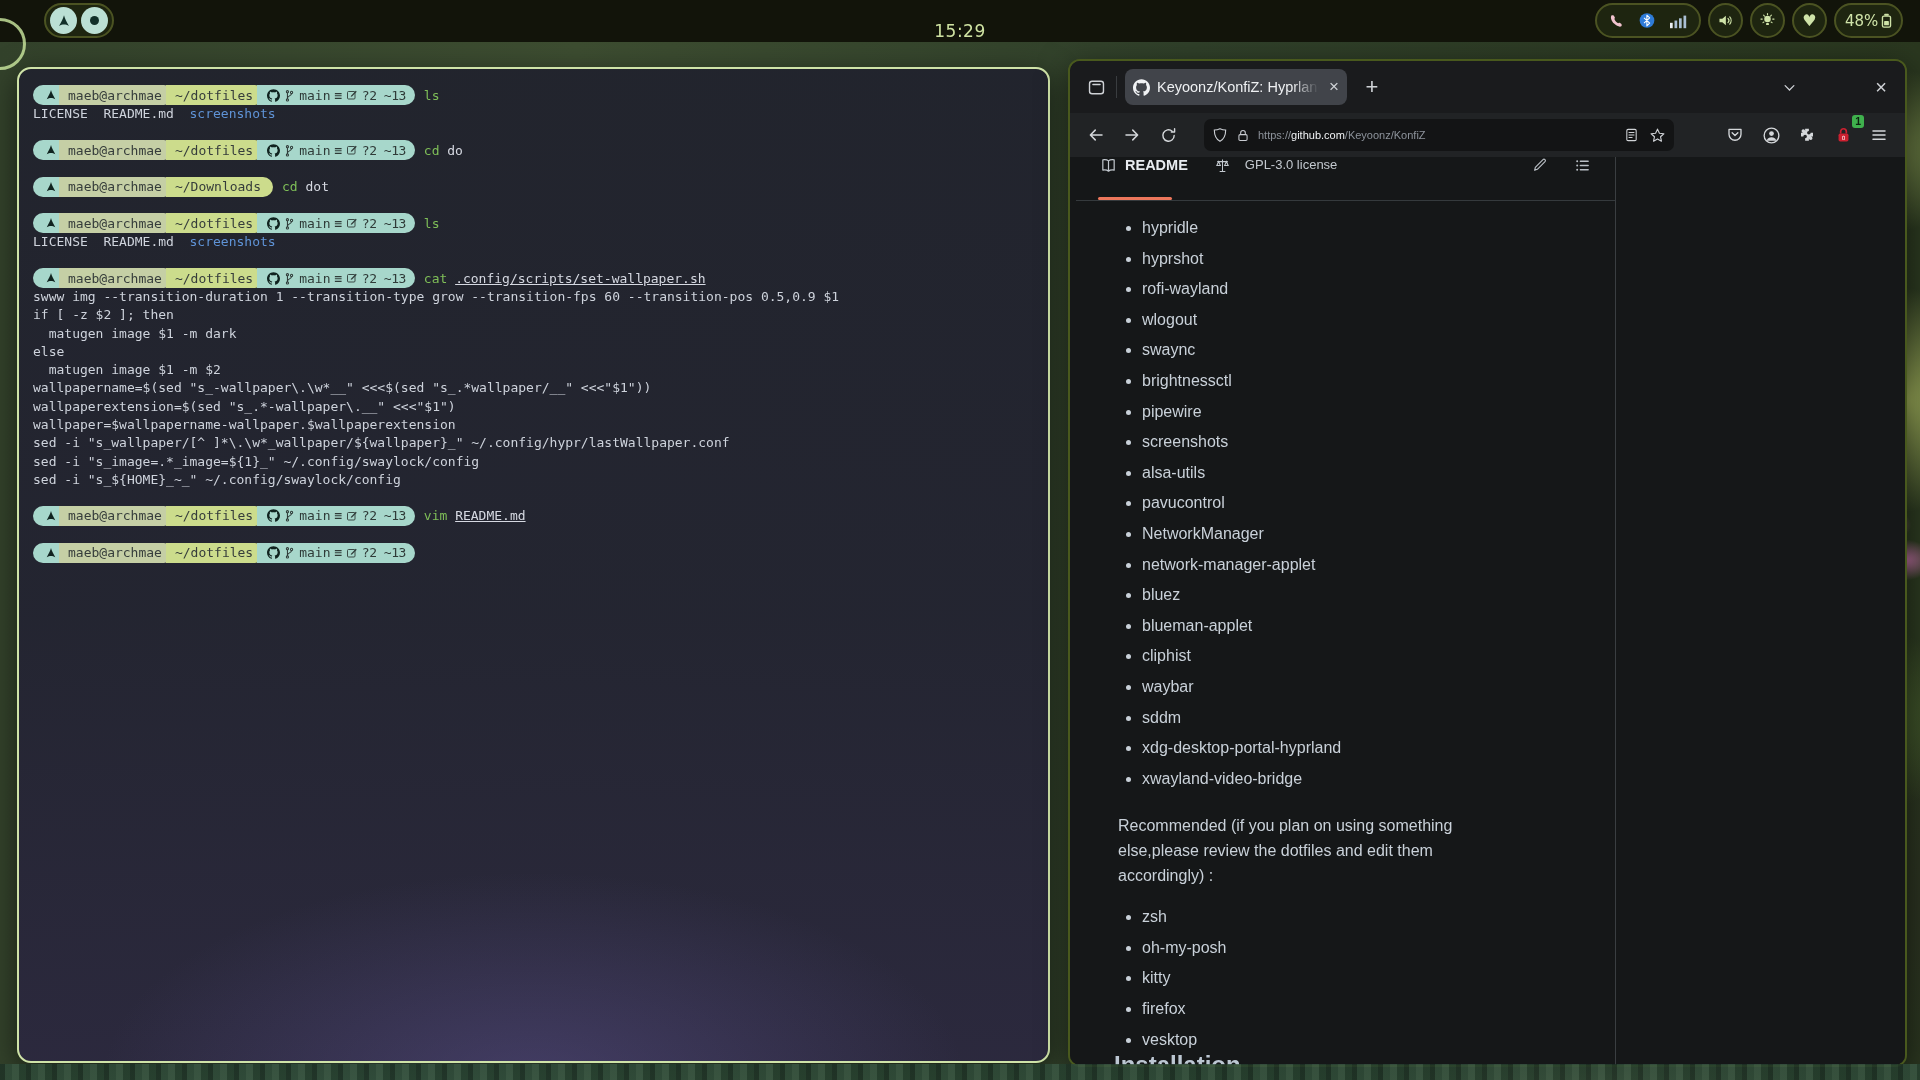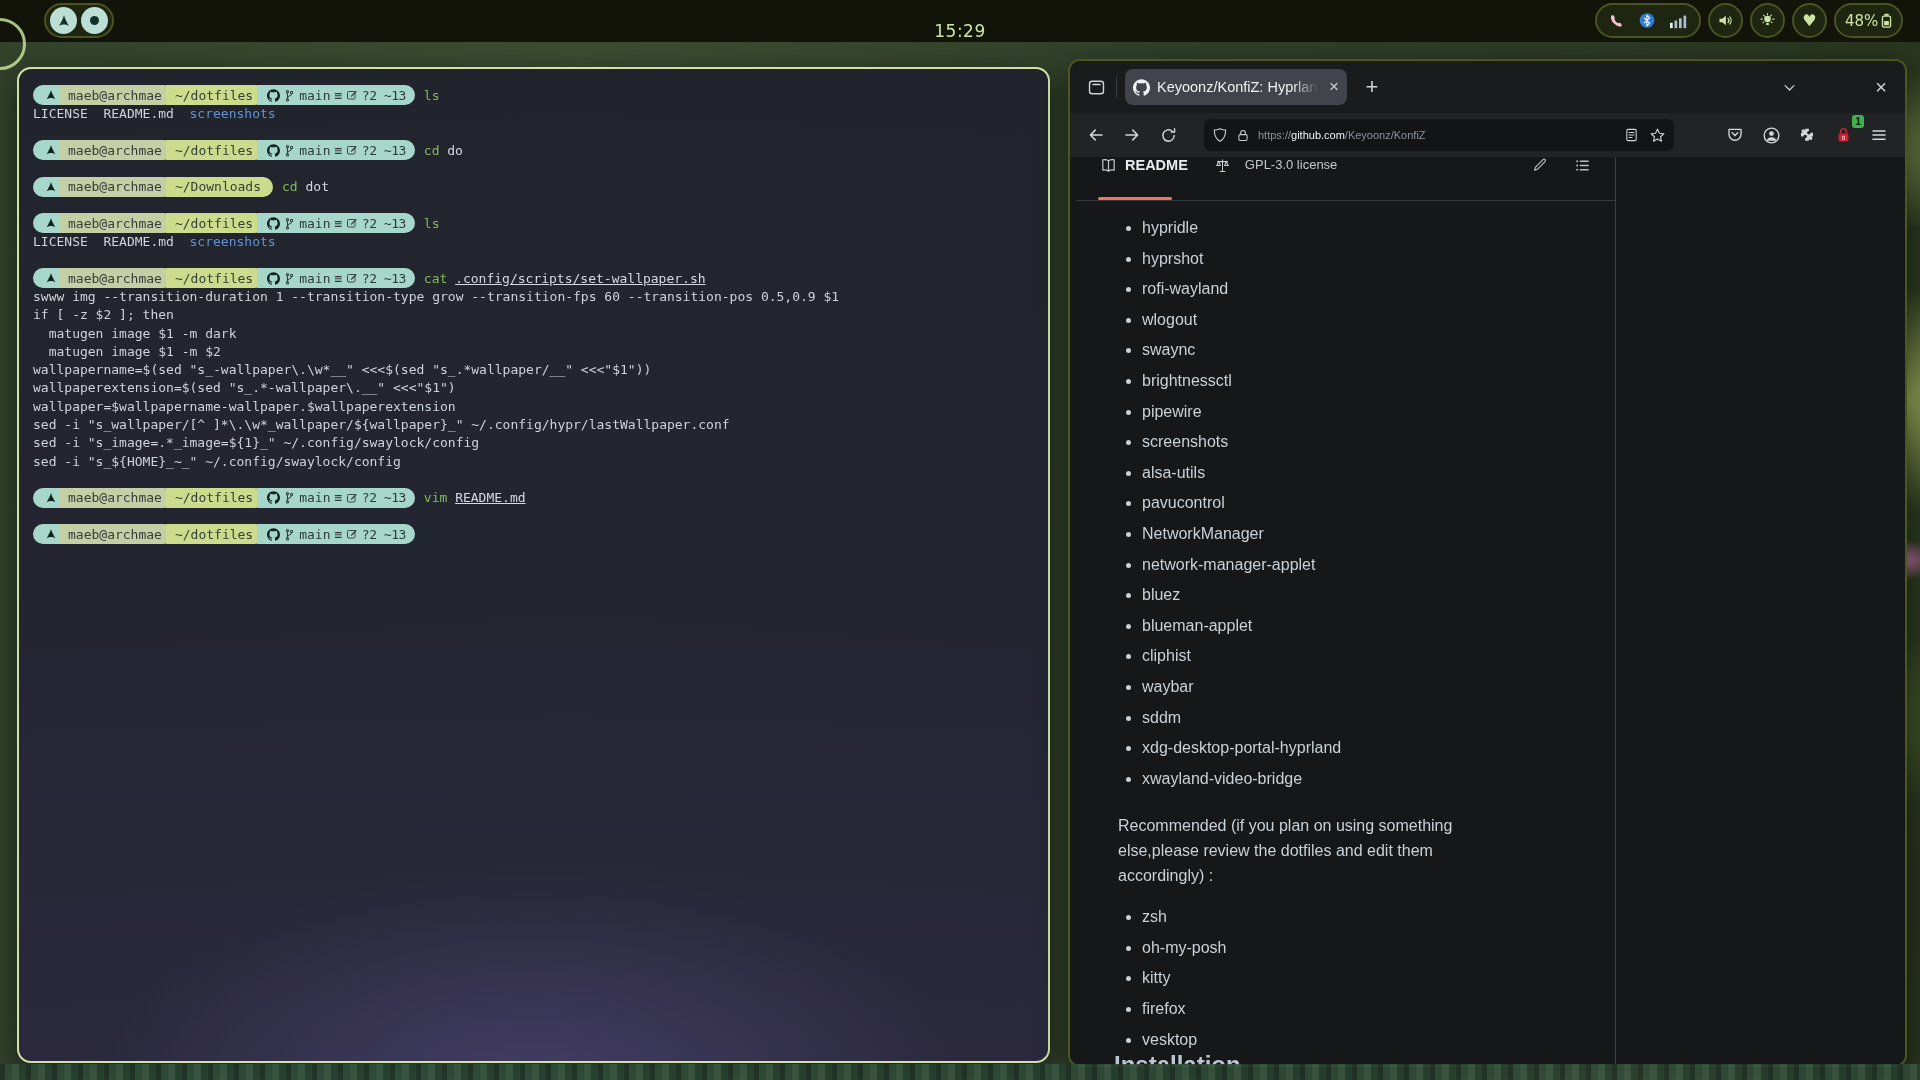--- a/index.html
+++ b/index.html
@@ -245,20 +245,21 @@
                 <circle cx="11" cy="4.5" r="1.6"></circle>
                 <circle cx="5" cy="15.5" r="1.6"></circle>
               </g>
             </svg><span>main</span><span class="gs">≡</span><svg width="12" height="12" viewBox="0 0 24 24">
               <rect x="3" y="5" width="15" height="15" rx="2" fill="none" stroke="#2f3b38" stroke-width="1.8"></rect>
               <path d="M10 13.5 L19.5 3.5 L21.5 5.5 L12 15 L9.5 15.6 Z" fill="#2f3b38"></path>
             </svg><span class="gs">?2 ~13</span></span></span><span class="cmd">cat</span><span class="arg"> </span><span class="und">.config/scripts/set-wallpaper.sh</span></div>
       <div class="term-line"><span class="out">swww img --transition-duration 1 --transition-type grow --transition-fps 60 --transition-pos 0.5,0.9 $1</span></div>
       <div class="term-line"><span class="out">if [ -z $2 ]; then</span></div>
       <div class="term-line"><span class="out">  matugen image $1 -m dark</span></div>
+      <div class="term-line"><span class="out">else</span></div>
       <div class="term-line"><span class="out">  matugen image $1 -m $2</span></div>
       <div class="term-line"><span class="out">wallpapername=$(sed "s_-wallpaper\.\w*__" &lt;&lt;&lt;$(sed "s_.*wallpaper/__" &lt;&lt;&lt;"$1"))</span></div>
       <div class="term-line"><span class="out">wallpaperextension=$(sed "s_.*-wallpaper\.__" &lt;&lt;&lt;"$1")</span></div>
       <div class="term-line"><span class="out">wallpaper=$wallpapername-wallpaper.$wallpaperextension</span></div>
       <div class="term-line"><span class="out">sed -i "s_wallpaper/[^ ]*\.\w*_wallpaper/${wallpaper}_" ~/.config/hypr/lastWallpaper.conf</span></div>
       <div class="term-line"><span class="out">sed -i "s_image=.*_image=${1}_" ~/.config/swaylock/config</span></div>
       <div class="term-line"><span class="out">sed -i "s_${HOME}_~_" ~/.config/swaylock/config</span></div>
       <div class="term-line"></div>
       <div class="term-line"><span class="pill"><span class="seg seg-arch"><svg width="12" height="12" viewBox="0 0 24 24">
               <path fill="#10231f" d="M12 2 C10.6 7 8.2 12 3.5 20.5 C6.6 18.7 9.2 17.9 12 17.9 C14.8 17.9 17.4 18.7 20.5 20.5 C15.8 12 13.4 7 12 2 Z"></path>

